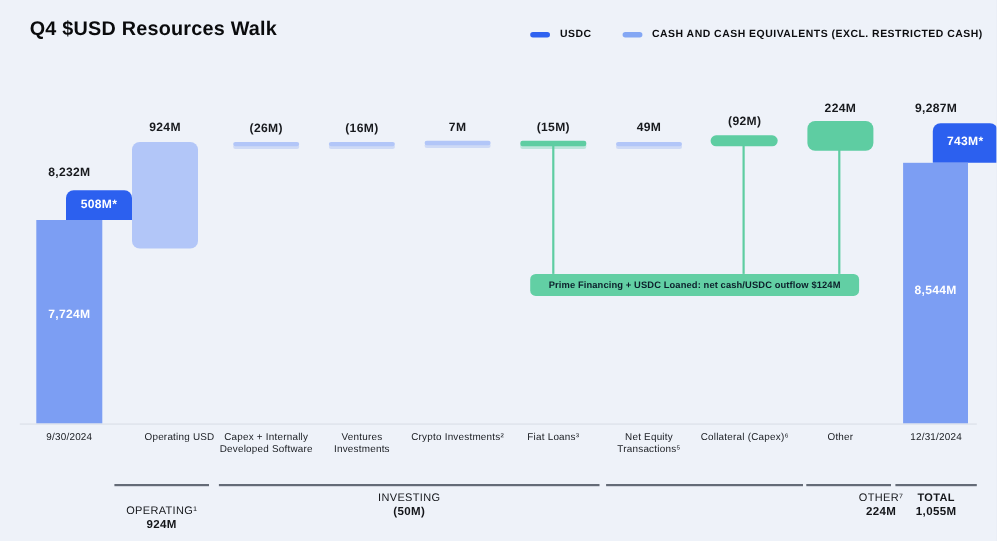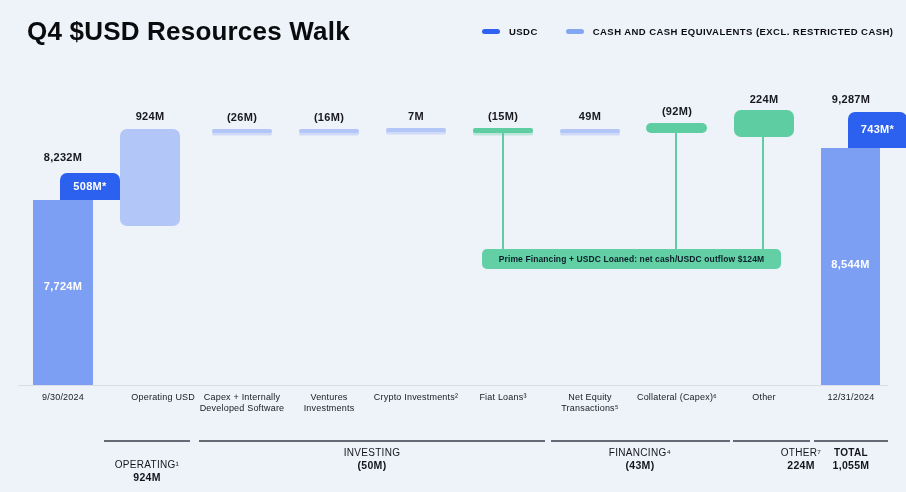--- a/index.html
+++ b/index.html
@@ -6,21 +6,21 @@
   html,body { background:#e9edf5; }
   .page {
     position:relative;
     width:906px; height:492px;
     background:#eef2f9;
     font-family:"Liberation Sans","DejaVu Sans",sans-serif;
     overflow:hidden;
   }
   .page-title {
     position:absolute; left:27px; top:16px;
-    font-size:26px; font-weight:700; color:#0a0b0d; letter-spacing:.2px;
+    font-size:18px; font-weight:700; color:#0a0b0d; letter-spacing:.2px;
   }
   
   .legend { position:absolute; left:482px; top:26px; display:flex; align-items:center; gap:28px; }
   .legend-item { display:flex; align-items:center; gap:9px; }
   .legend-swatch { width:18px; height:5px; border-radius:3px; }
   .legend-swatch.usdc { background:#2f62f0; }
   .legend-swatch.cash { background:#84a7f4; }
   .legend-label { font-size:9.5px; font-weight:700; color:#0c0d10; letter-spacing:.45px; white-space:nowrap; }
 
   
@@ -139,24 +139,20 @@
   <div class="bracket" style="left:814px; width:74px;"></div>
 
   <div class="group-label" style="left:82px;margin-top:12px;">
     <div class="group-name">OPERATING¹</div>
     <div class="group-value">924M</div>
   </div>
   <div class="group-label" style="left:307px;">
     <div class="group-name">INVESTING</div>
     <div class="group-value">(50M)</div>
   </div>
-  <div class="group-label" style="left:575px;">
-    <div class="group-name">FINANCING⁴</div>
-    <div class="group-value">(43M)</div>
-  </div>
   <div class="group-label" style="left:736px;">
     <div class="group-name">OTHER⁷</div>
     <div class="group-value">224M</div>
   </div>
   <div class="group-label total" style="left:786px;">
     <div class="group-name">TOTAL</div>
     <div class="group-value">1,055M</div>
   </div>
 
 </div>

